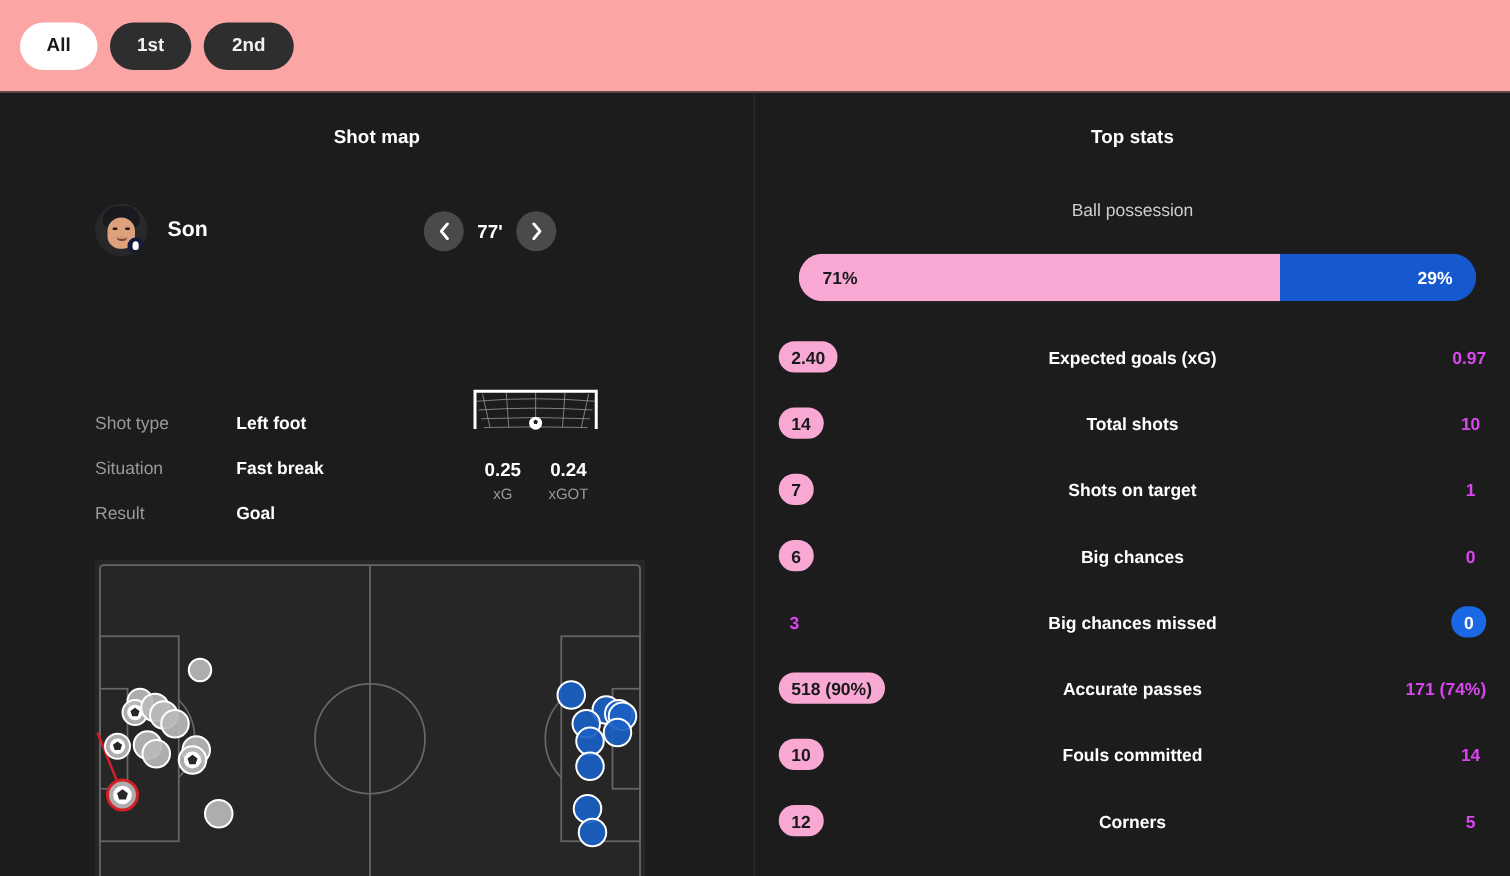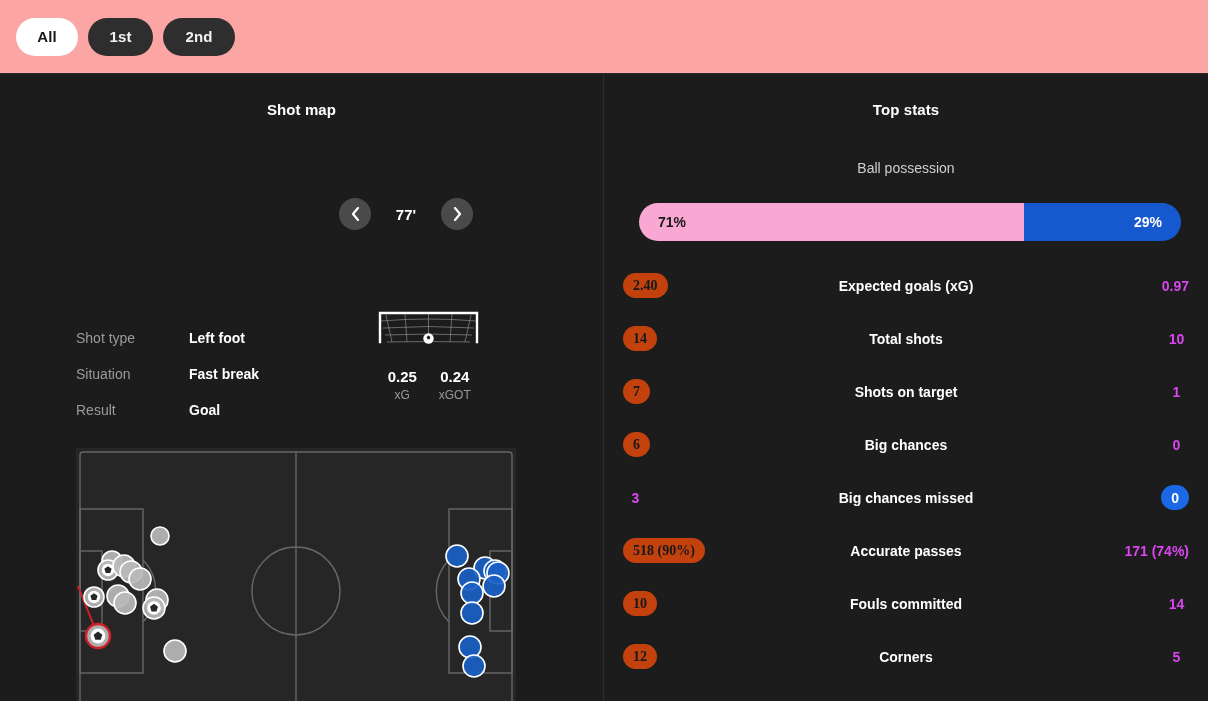--- a/index.html
+++ b/index.html
@@ -73,22 +73,22 @@
     border-radius: 50%; background: #151a3c;
     display: flex; align-items: center; justify-content: center;
   }
   .avatar .badge i {
     display: block; width: 5px; height: 7px; background: #fff;
     border-radius: 50% 50% 40% 40%;
   }
   .player-name { font-size: 17px; font-weight: bold; color: #fff; }
 
   .minute-nav {
-    display: flex; align-items: center; gap: 14px;
-    position: absolute; left: 339px; top: 13px; margin-top: 29px;
+    display: flex; align-items: center; 
+    position: absolute; left: 339px; top: 13px;
   }
   .navbtn {
     width: 32px; height: 32px; border-radius: 50%;
     background: #4a4a4a; color: #fff;
     display: flex; align-items: center; justify-content: center;
     cursor: pointer; border: none; font-size: 0;
   }
   .navbtn svg { width: 9px; height: 14px; }
   .minute { width: 42px; text-align: center; font-size: 15px; font-weight: bold; color: #fff; }
 
@@ -135,21 +135,21 @@
   .stat-home, .stat-away {
     position: absolute; display: flex; align-items: center;
     font-size: 14px; font-weight: bold; color: #fff; white-space: nowrap;
   }
   .stat-home { left: 19px; }
   .stat-away { right: 19px; }
   .pill {
     height: 25px; min-width: 25px; padding: 0 10px; border-radius: 13px;
     display: flex; align-items: center; justify-content: center;
   }
-  .pill.white { background: #c2410c; color: #17191b; font-family: Liberation Serif, serif; }
+  .pill.white { background: #f9a8d4; color: #17191b; }
   .pill.blue  { background: #1a68e5; color: #fff; }
   .pill.plain { background: transparent; color: #d946ef; padding: 0; }
   .stat-name {
     width: 100%; text-align: center; font-size: 14px; font-weight: bold; color: #fff;
   }
 </style>
 </head>
 <body>
 
 <div id="app">
@@ -159,20 +159,33 @@
     <button class="tab w1">1st</button>
     <button class="tab w2">2nd</button>
   </div>
 
   <div class="panels">
 
     <div class="panel-left">
       <div class="panel-title">Shot map</div>
 
       <div class="shot-head">
+        <div class="player-block">
+          <div class="avatar">
+            <div class="hair"></div>
+            <div class="face"></div>
+            <div class="eye-l"></div>
+            <div class="eye-r"></div>
+            <div class="smile"></div>
+            <div class="badge">
+                <i></i>
+              </div>
+          </div>
+          <div class="player-name">Son</div>
+        </div>
 
         <div class="minute-nav">
           <button class="navbtn">
             <span>
               <svg viewBox="0 0 9 14">
                   <path d="M7 1 L2 7 L7 13" fill="none" stroke="#fff" stroke-width="2.2" stroke-linecap="round" stroke-linejoin="round"></path>
                 </svg>
             </span>
           </button>
           <div class="minute">77'</div>

